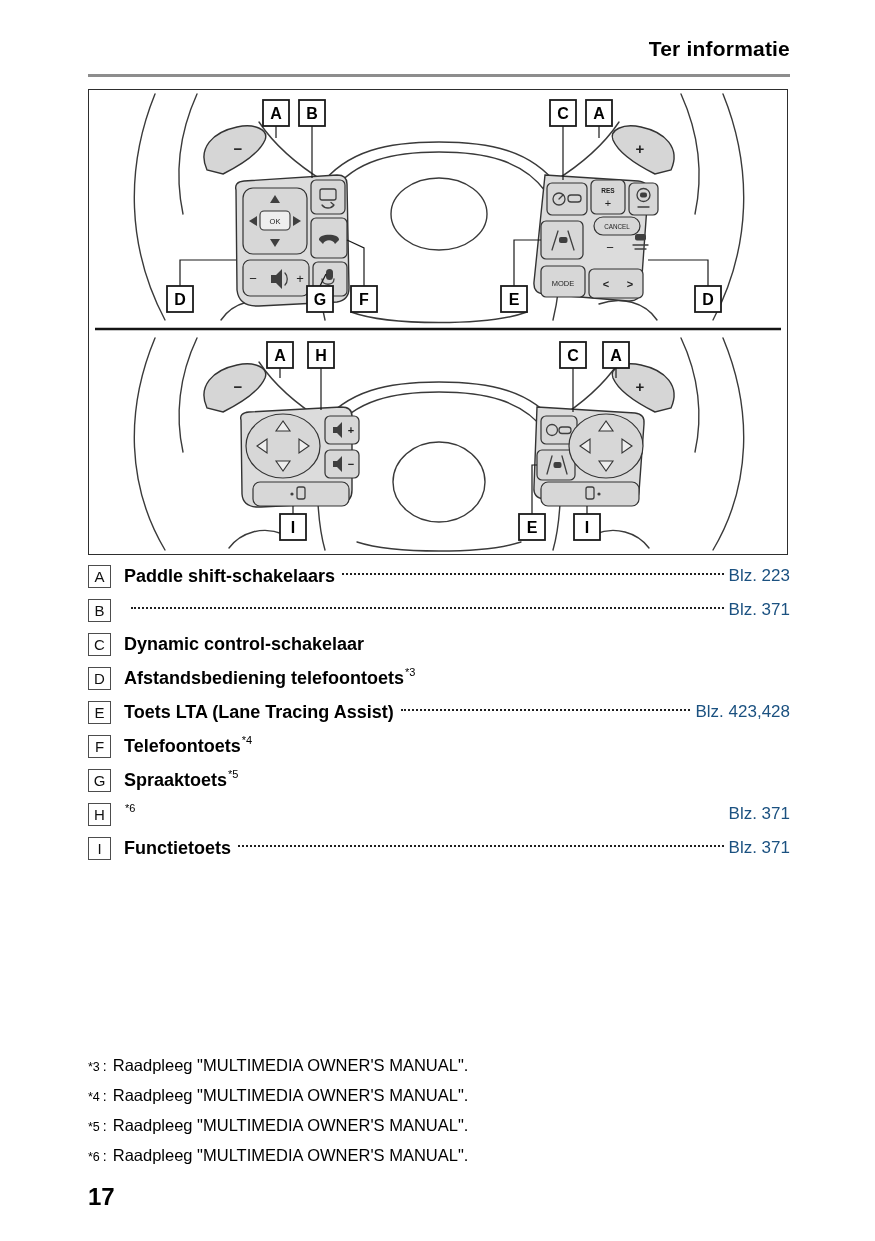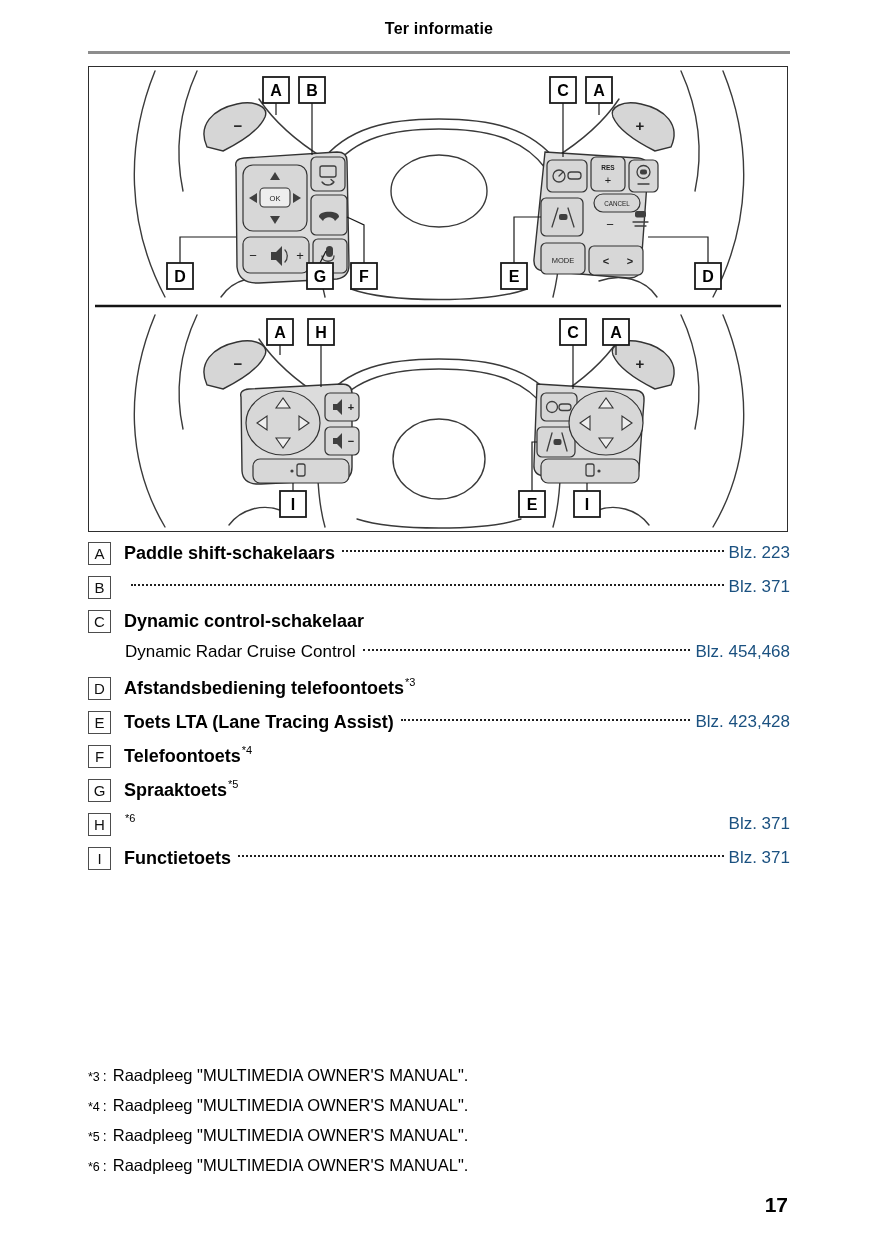--- a/index.html
+++ b/index.html
@@ -1,41 +1,41 @@
 <!DOCTYPE html>
 <html style="--link: #1b5180; --rule: #8d8d8d;"><head>
 <meta charset="utf-8">
 <style>
   html,body{margin:0;padding:0;}
   body{
     width:875px;height:1241px;background:#ffffff;color:#000;
     font-family:"Liberation Sans",sans-serif;position:relative;overflow:hidden;
   }
   .content{position:absolute;left:88px;top:0;width:702px;}
-  .hdr{padding-top:20px;text-align:center;font-weight:bold;font-size:16px;letter-spacing:.2px;}
+  .hdr{padding-top:37px;text-align:right;font-weight:bold;font-size:21px;letter-spacing:.2px;}
   .rule{margin-top:13px;height:3px;background:var(--rule,#8d8d8d);}
   .dbox{margin-top:12px;width:698px;height:464px;border:1.6px solid #2e2e2e;background:#fff;}
   .dbox svg{display:block;}
   .legend{margin-top:9px;}
   .lrow{display:flex;align-items:center;margin-bottom:10px;min-height:24px;}
   .kbox{flex:none;width:21px;height:21px;border:1.6px solid #4d4d4d;display:flex;align-items:center;justify-content:center;font-size:15px;color:#111;background:#fff;}
   .gap{width:13px;flex:none;}
   .llab{font-weight:bold;font-size:18px;white-space:nowrap;}
   .sup{font-size:11px;font-weight:400;position:relative;top:-6px;margin-left:1px;}
   .dots{flex:1 1 auto;min-width:16px;border-bottom:2.5px dotted #1f1f1f;margin:0 5px 5px 7px;}
   .pref{font-weight:normal;font-size:17px;color:var(--link,#1b5180);white-space:nowrap;}
   .pref.light{font-weight:400;}
   .push{margin-left:auto;}
   .lsub{display:flex;align-items:center;margin:-3px 0 12px 37px;min-height:24px;font-size:17px;}
   .lsub .slab{white-space:nowrap;}
   .fns{margin-top:196px;}
   .fn{margin-bottom:11px;font-size:16.5px;}
   .fnm{font-size:12.5px;}
   .fnsep{font-size:14px;margin:0 6px 0 3px;}
-  .pgnum{margin-top:18px;text-align:right;font-weight:bold;font-size:21px;padding-right:2px;}
+  .pgnum{margin-top:18px;font-weight:bold;font-size:24px;padding-right:2px;}
   
   .ln{fill:none;stroke:#3a3a3a;stroke-width:1.4;stroke-linecap:round}
   .fillc{fill:#dcdcdc;stroke:#333;stroke-width:1.4}
   .pad{fill:#d6d6d6;stroke:#333;stroke-width:1.4}
   .btn{fill:#d7d7d7;stroke:#333;stroke-width:1.2}
   .btn2{fill:#eeeeee;stroke:#333;stroke-width:1.1}
   .ic{fill:#3f3f3f}
   .icl{fill:none;stroke:#3f3f3f;stroke-width:1.3;stroke-linecap:round}
   .cab{fill:#fff;stroke:#1a1a1a;stroke-width:1.8}
   .cat{font-size:16px;font-weight:bold;text-anchor:middle;fill:#000}
@@ -295,25 +295,20 @@
         <span class="gap"></span>
       <span class="dots"></span>
       <span class="pref">Blz. 371</span>
     </div>
 
     <div class="lrow">
       <span class="kbox">C</span>
         <span class="gap"></span>
       <span class="llab">Dynamic control-schakelaar</span>
     </div>
-    <div class="lsub">
-      <span class="slab">Dynamic Radar Cruise Control</span>
-      <span class="dots"></span>
-      <span class="pref light">Blz. 454,468</span>
-    </div>
 
     <div class="lrow">
       <span class="kbox">D</span>
         <span class="gap"></span>
       <span class="llab">Afstandsbediening telefoontoets</span>
       <span class="sup">*3</span>
     </div>
 
     <div class="lrow">
       <span class="kbox">E</span>

